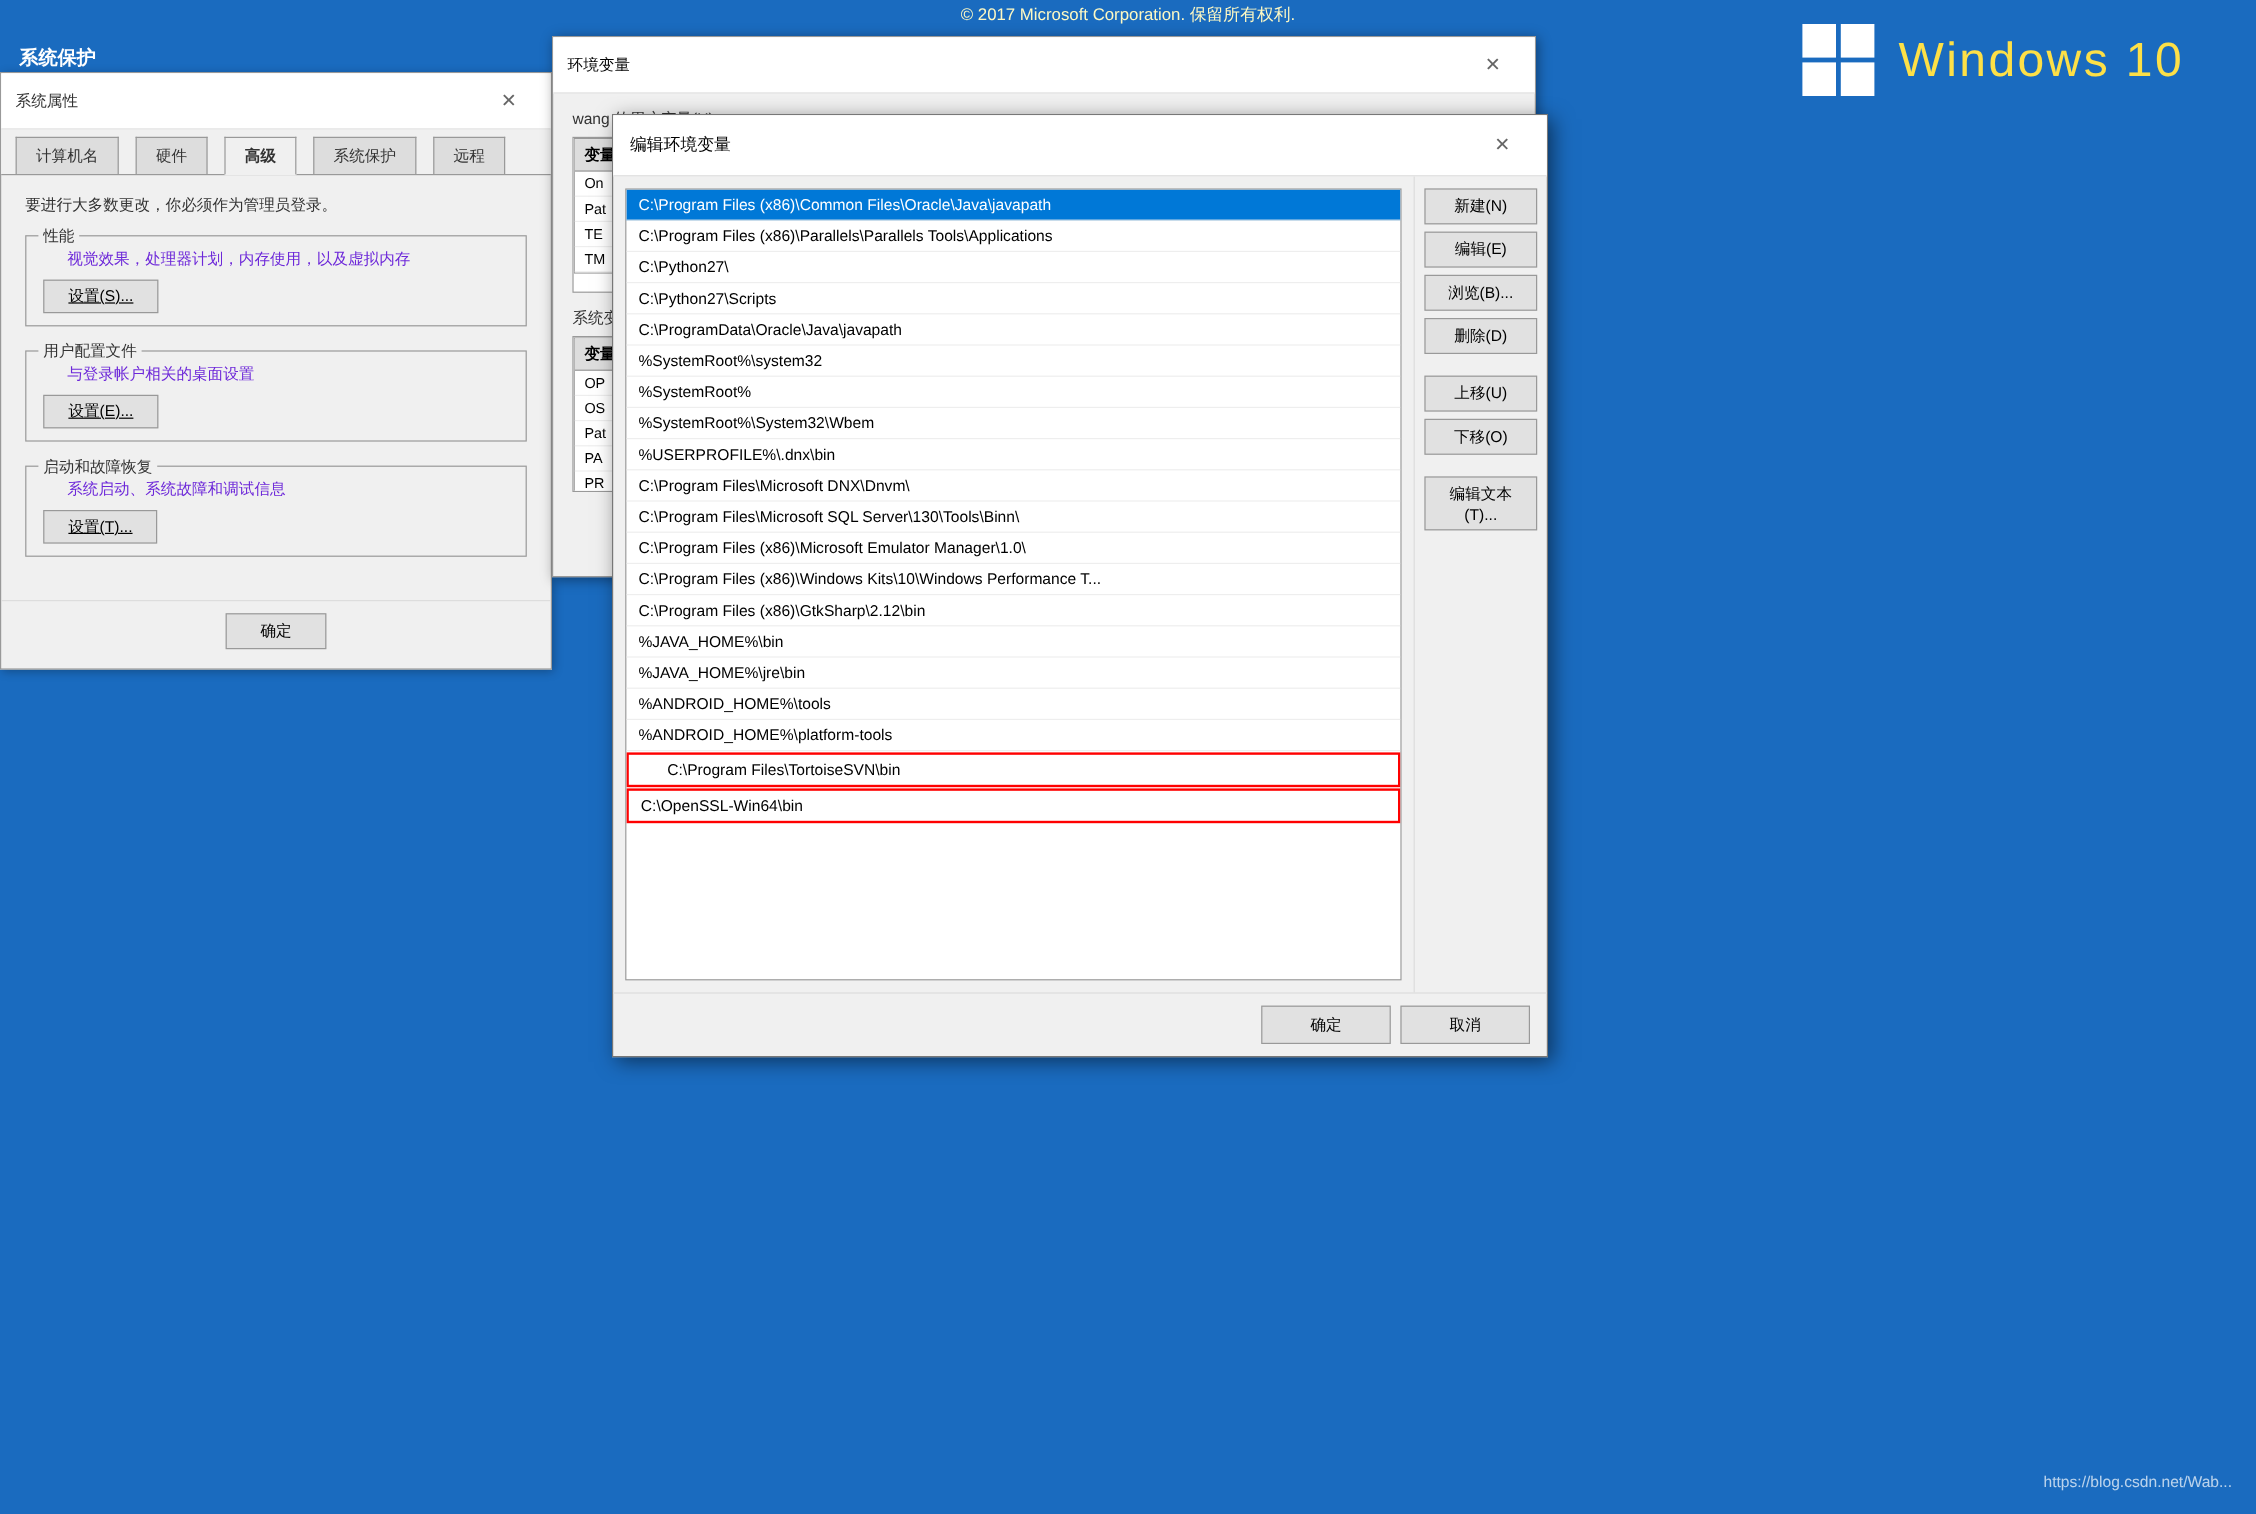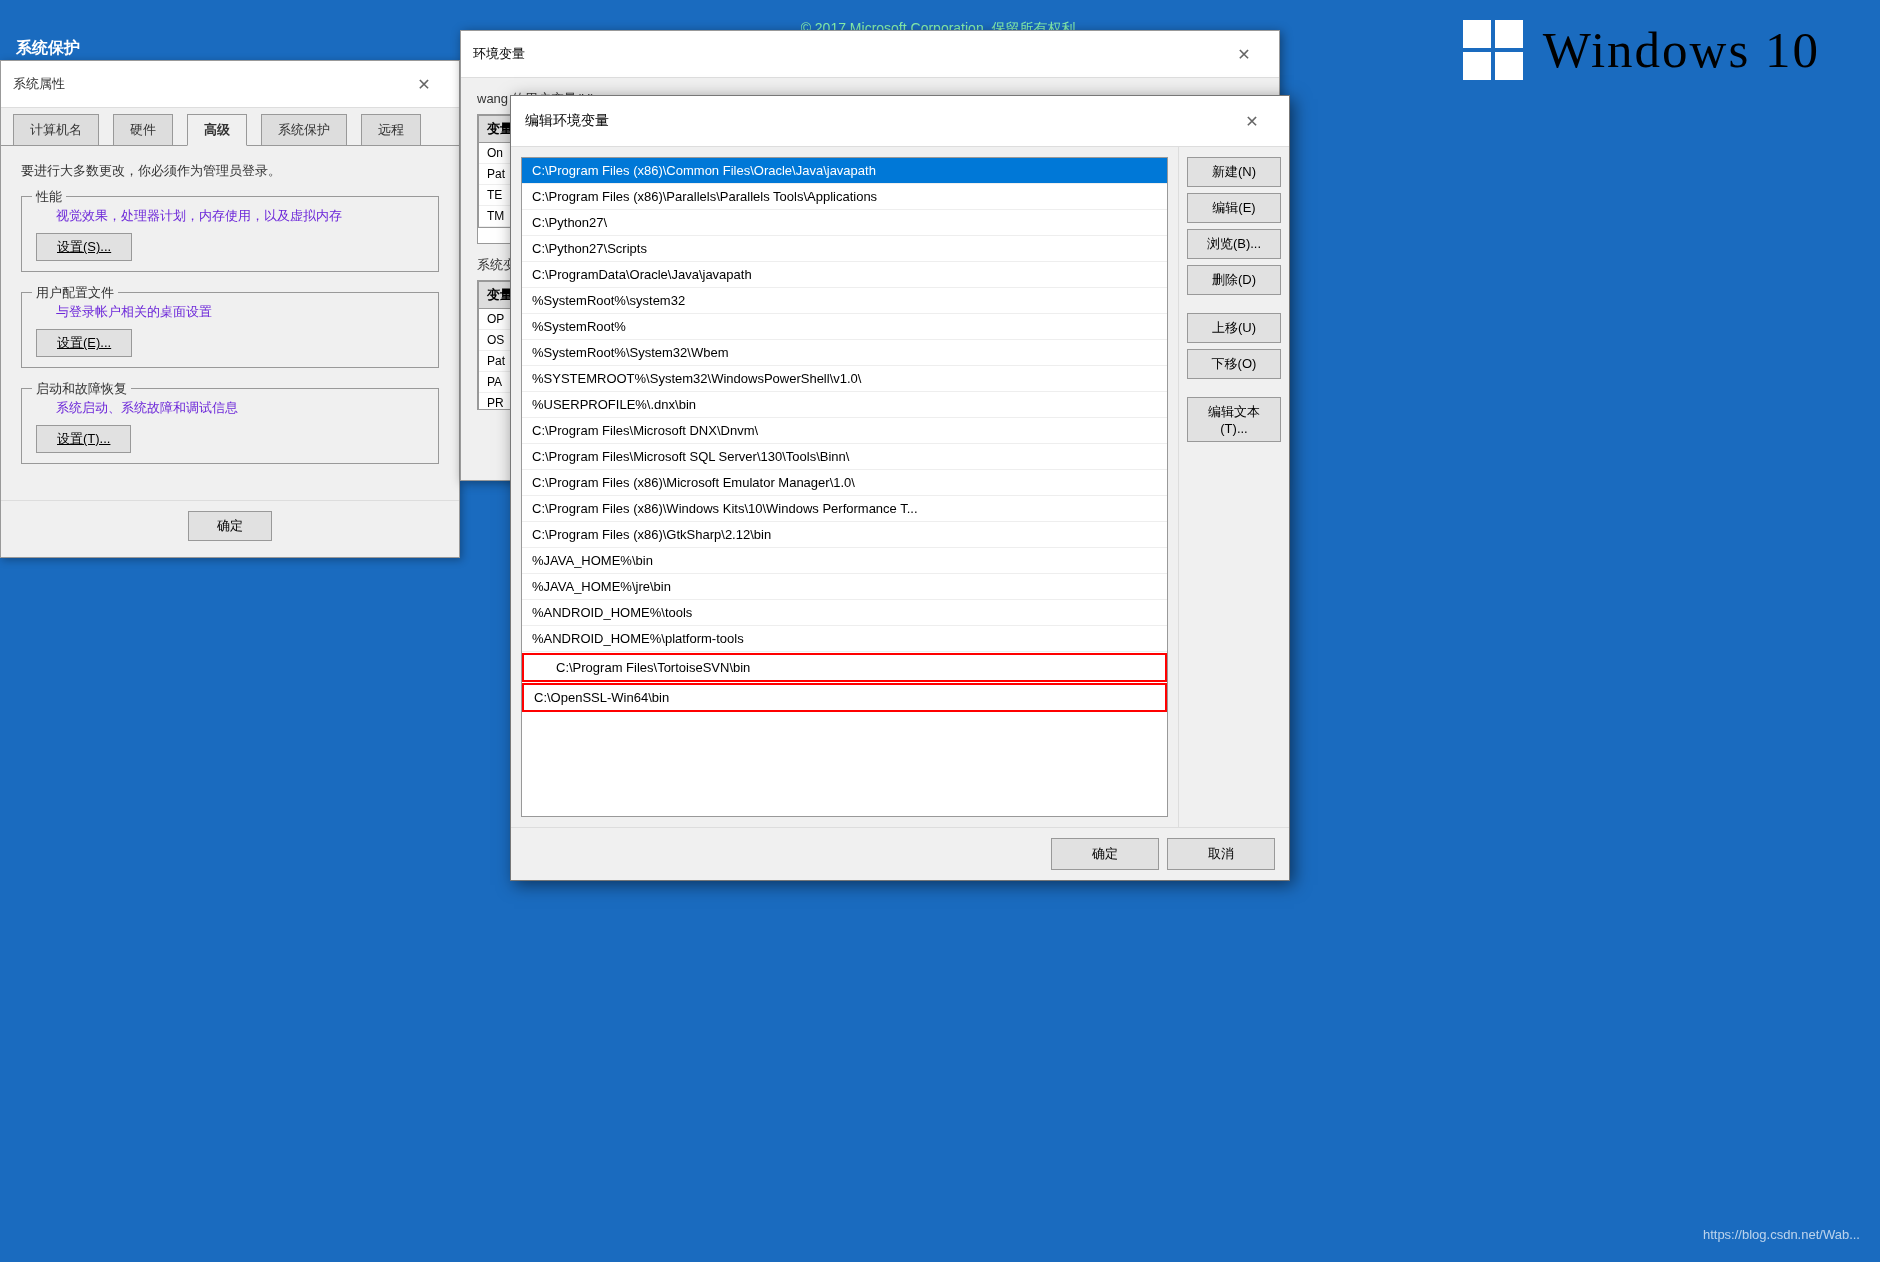--- a/index.html
+++ b/index.html
@@ -31,32 +31,31 @@
       display: grid;
       grid-template-columns: 1fr 1fr;
       gap: 4px;
       width: 60px;
       height: 60px;
     }
     .win10-sq {
       background: white;
     }
     .win10-title-text {
-      color: #000000;
-      font-size: 51px;
+      color: #fde047;
+      font-size: 40px;
       font-weight: 300;
       letter-spacing: 2px;
-      font-family: Liberation Serif, serif;
     }
     .copyright-text {
       position: absolute;
-      top: 20px;
+      top: 4px;
       left: 50%;
       transform: translateX(-50%);
-      color: #86efac;
+      color: #fef9c3;
       font-size: 14px;
     }
 
     
     .sys-props-window {
       position: absolute;
       top: 60px;
       left: 0;
       width: 460px;
       background: #f0f0f0;
@@ -568,21 +567,20 @@
       <div class="edit-env-list" id="edit-env-list">
 
       <div class="edit-env-list-item selected">C:\Program Files (x86)\Common Files\Oracle\Java\javapath</div>
           <div class="edit-env-list-item">C:\Program Files (x86)\Parallels\Parallels Tools\Applications</div>
           <div class="edit-env-list-item">C:\Python27\</div>
           <div class="edit-env-list-item">C:\Python27\Scripts</div>
           <div class="edit-env-list-item">C:\ProgramData\Oracle\Java\javapath</div>
           <div class="edit-env-list-item">%SystemRoot%\system32</div>
           <div class="edit-env-list-item">%SystemRoot%</div>
           <div class="edit-env-list-item">%SystemRoot%\System32\Wbem</div>
-          <div class="edit-env-list-item">%SYSTEMROOT%\System32\WindowsPowerShell\v1.0\</div>
           <div class="edit-env-list-item">%USERPROFILE%\.dnx\bin</div>
           <div class="edit-env-list-item">C:\Program Files\Microsoft DNX\Dnvm\</div>
           <div class="edit-env-list-item">C:\Program Files\Microsoft SQL Server\130\Tools\Binn\</div>
           <div class="edit-env-list-item">C:\Program Files (x86)\Microsoft Emulator Manager\1.0\</div>
           <div class="edit-env-list-item">C:\Program Files (x86)\Windows Kits\10\Windows Performance T...</div>
           <div class="edit-env-list-item">C:\Program Files (x86)\GtkSharp\2.12\bin</div>
           <div class="edit-env-list-item">%JAVA_HOME%\bin</div>
           <div class="edit-env-list-item">%JAVA_HOME%\jre\bin</div>
           <div class="edit-env-list-item">%ANDROID_HOME%\tools</div>
           <div class="edit-env-list-item">%ANDROID_HOME%\platform-tools</div>

